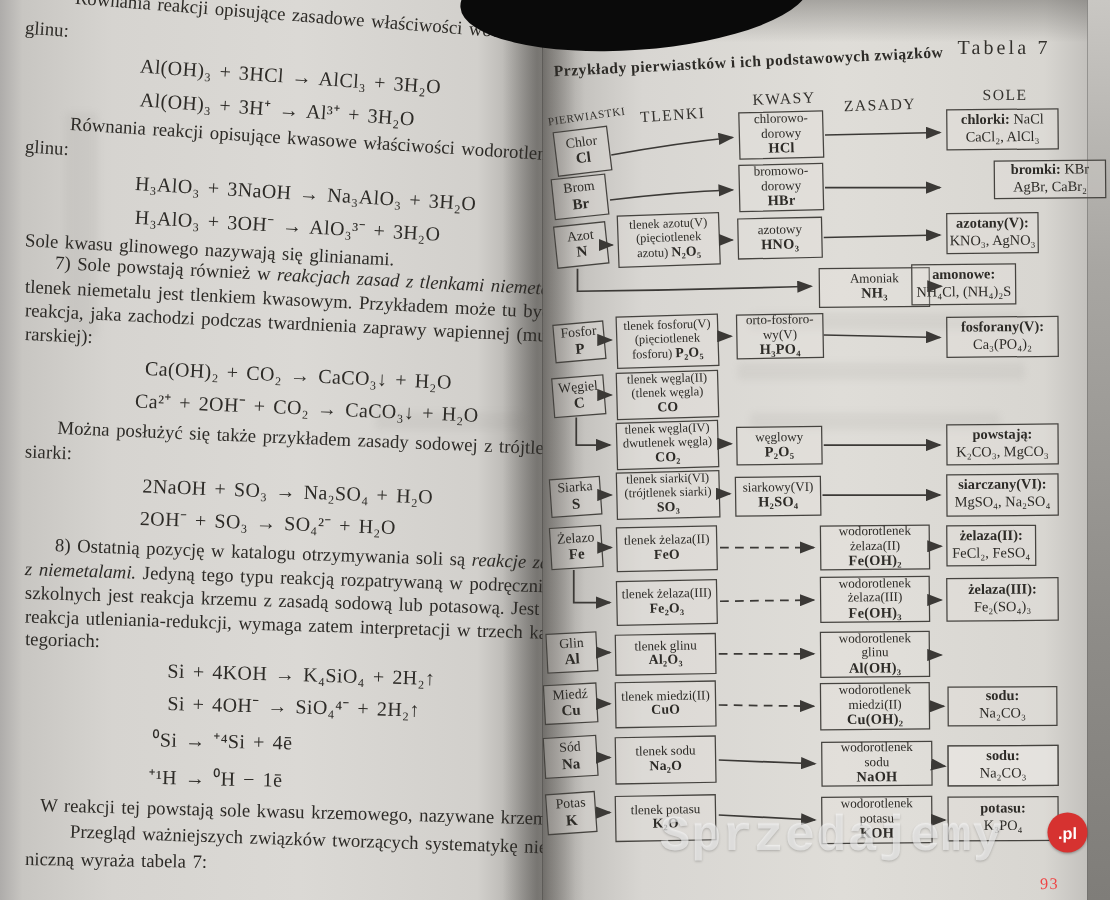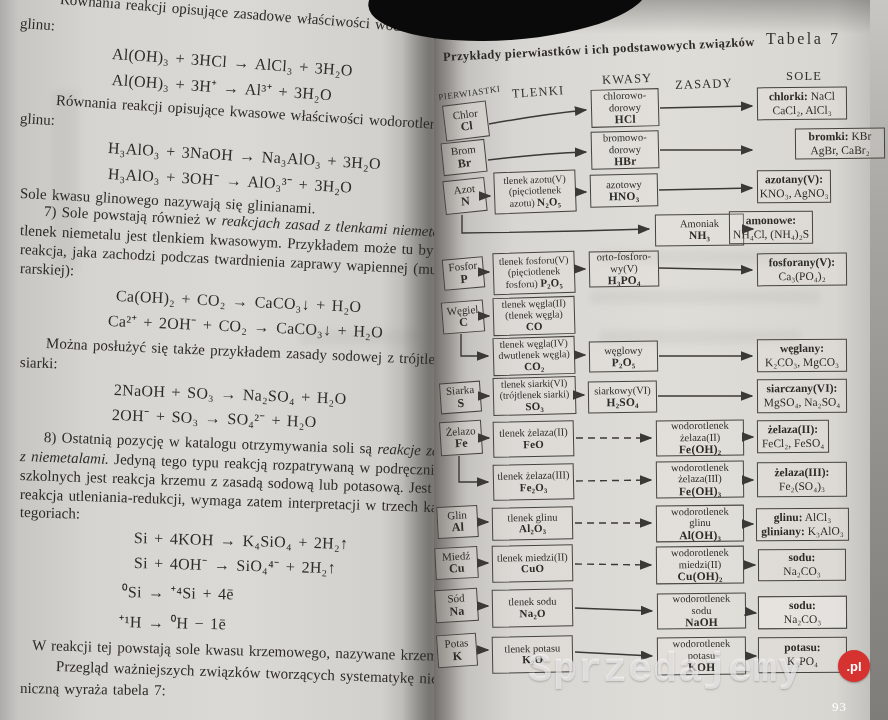--- a/index.html
+++ b/index.html
@@ -35,21 +35,21 @@
   .lb{white-space:pre-line;font-size:10px;display:block;}
   .l3{font-size:10px;}
   .f{font-weight:bold;font-size:11px;letter-spacing:.2px;}
   .acid .lb,.base .lb{font-size:10.5px;}
   .acid .f,.base .f{font-size:11.5px;}
   .salt{font-size:11.5px;line-height:1.18;}
   .salt b{font-weight:bold;}
   .hdr{position:absolute;color:#33312d;letter-spacing:1.2px;font-size:12.5px;}
   .tbl-title{position:absolute;font-weight:bold;font-size:12.5px;color:#2d2b27;letter-spacing:.4px;white-space:nowrap;}
   .tabela{position:absolute;font-size:16px;color:#33312d;letter-spacing:2.5px;}
-  .pageno{position:absolute;font-size:13px;color:#ffffff;letter-spacing:1px;}
+  .pageno{position:absolute;font-size:13px;color:#ef4444;letter-spacing:1px;}
   
   .wm{position:absolute;left:528px;top:648px;font-family:Liberation Mono, monospace;font-weight:bold;
       font-size:40px;color:rgba(255,255,255,.55);letter-spacing:1px;
       text-shadow:0 1px 2px rgba(0,0,0,.22), 0 -1px 1px rgba(255,255,255,.25);}
   .wm-badge{position:absolute;left:838px;top:650px;width:32px;height:32px;border-radius:50%;
       background:#d63230;color:#fff;font-family:"Liberation Sans",sans-serif;font-weight:bold;font-size:13px;
       display:flex;align-items:center;justify-content:center;box-shadow:0 1px 2px rgba(0,0,0,.3);}
   svg.arrows{position:absolute;left:0;top:0;pointer-events:none;}
 </style>
 </head>
@@ -285,38 +285,34 @@
     </div>
   <div class="box salt" style="left:729px;top:211px;width:84px;height:33px;transform:rotate(-0.5deg)">
       <div><b>amonowe:</b><span></span></div>
       <div><b></b><span>NH₄Cl, (NH₄)₂S</span></div>
     </div>
   <div class="box salt" style="left:757px;top:253px;width:90px;height:33px;transform:rotate(-0.5deg)">
       <div><b>fosforany(V):</b><span></span></div>
       <div><b></b><span>Ca₃(PO₄)₂</span></div>
     </div>
   <div class="box salt" style="left:757px;top:339px;width:90px;height:33px;transform:rotate(-0.4deg)">
-      <div><b>węglany:</b><span></span></div>
+      <div><b>powstają:</b><span></span></div>
       <div><b></b><span>K₂CO₃, MgCO₃</span></div>
     </div>
   <div class="box salt" style="left:757px;top:379px;width:90px;height:34px;transform:rotate(-0.4deg)">
       <div><b>siarczany(VI):</b><span></span></div>
       <div><b></b><span>MgSO₄, Na₂SO₄</span></div>
     </div>
   <div class="box salt" style="left:757px;top:420px;width:72px;height:33px;transform:rotate(-0.4deg)">
       <div><b>żelaza(II):</b><span></span></div>
       <div><b></b><span>FeCl₂, FeSO₄</span></div>
     </div>
   <div class="box salt" style="left:757px;top:462px;width:90px;height:35px;transform:rotate(-0.4deg)">
       <div><b>żelaza(III):</b><span></span></div>
       <div><b></b><span>Fe₂(SO₄)₃</span></div>
-    </div>
-  <div class="box salt" style="left:756px;top:508px;width:93px;height:33px;transform:rotate(-0.3deg)">
-      <div><b>glinu:</b><span> AlCl₃</span></div>
-      <div><b>gliniany:</b><span> K₃AlO₃</span></div>
     </div>
   <div class="box salt" style="left:758px;top:549px;width:88px;height:32px;transform:rotate(-0.3deg)">
       <div><b>sodu:</b><span></span></div>
       <div><b></b><span>Na₂CO₃</span></div>
     </div>
   <div class="box salt" style="left:758px;top:596px;width:89px;height:33px;transform:rotate(-0.3deg)">
       <div></div>
     </div>
 
   <div class="box salt" style="left:758px;top:596px;width:89px;height:33px;transform:rotate(-0.3deg);background:rgba(235,233,229,.55)">

